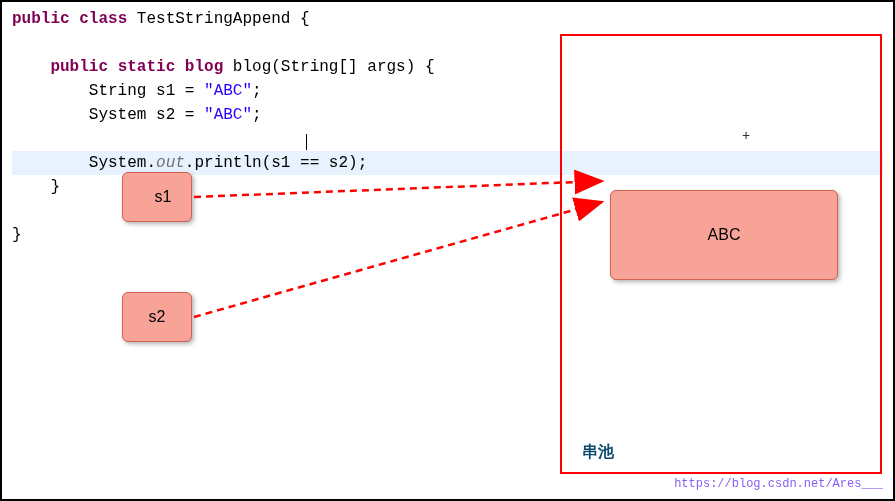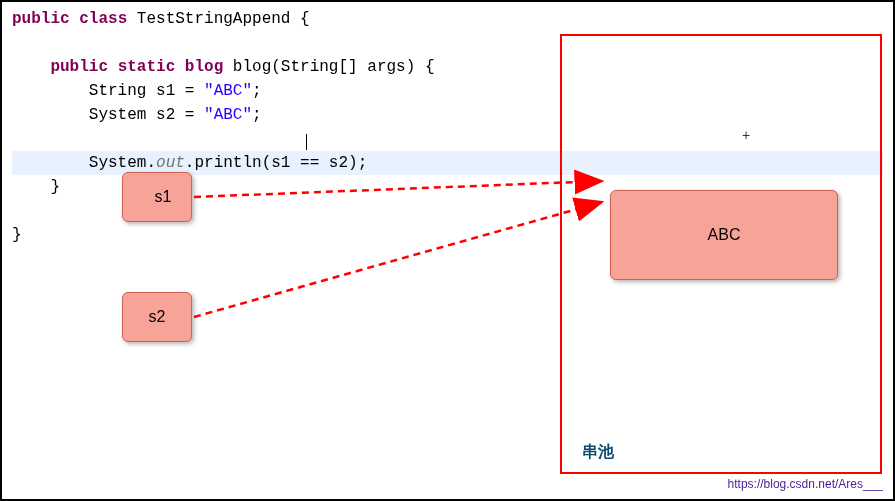--- a/index.html
+++ b/index.html
@@ -7,21 +7,21 @@
 .code-area { position: absolute; top: 5px; left: 10px; right: 10px; font-size: 16px; line-height: 1.5; }
 .code-line { white-space: pre; }
 .keyword { color: #7f0055; font-weight: bold; }
 .string { color: #2a00ff; }
 .static-field { color: #737373; font-style: italic; }
 .normal { color: #000; }
 .highlight-line { background: #e8f2fe; }
 .box { position: absolute; background: #f8a398; border: 1px solid #d06050; border-radius: 6px; box-shadow: 2px 2px 4px rgba(0,0,0,0.3); display: flex; align-items: center; justify-content: center; font-family: Arial, sans-serif; font-size: 16px; color: #000; }
 .pool-box { position: absolute; border: 2px solid #ff0000; }
 .pool-label { position: absolute; font-family: 'Microsoft YaHei', Arial, sans-serif; font-size: 16px; color: #0c4a6e; font-weight: bold; }
-.watermark { position: absolute; bottom: 8px; right: 10px; font-family: Liberation Sans, sans-serif; font-size: 12px; color: #4c1d95; }
+.watermark { position: absolute; bottom: 8px; right: 10px; font-family: Liberation Mono, monospace; font-size: 12px; color: #8b5cf6; }
 .cursor-plus { position: absolute; font-family: Arial; font-size: 14px; color: #333; }
 svg.arrows { position: absolute; top: 0; left: 0; width: 895px; height: 501px; pointer-events: none; }
 .cursor-mark { position: absolute; width: 1px; height: 16px; background: #000; }
 </style>
 </head>
 <body>
 
 <div class="code-area">
   <div class="code-line"><span class="keyword">public</span><span class="normal"> </span><span class="keyword">class</span><span class="normal"> TestStringAppend {</span></div>
   <div class="code-line">&nbsp;</div>

